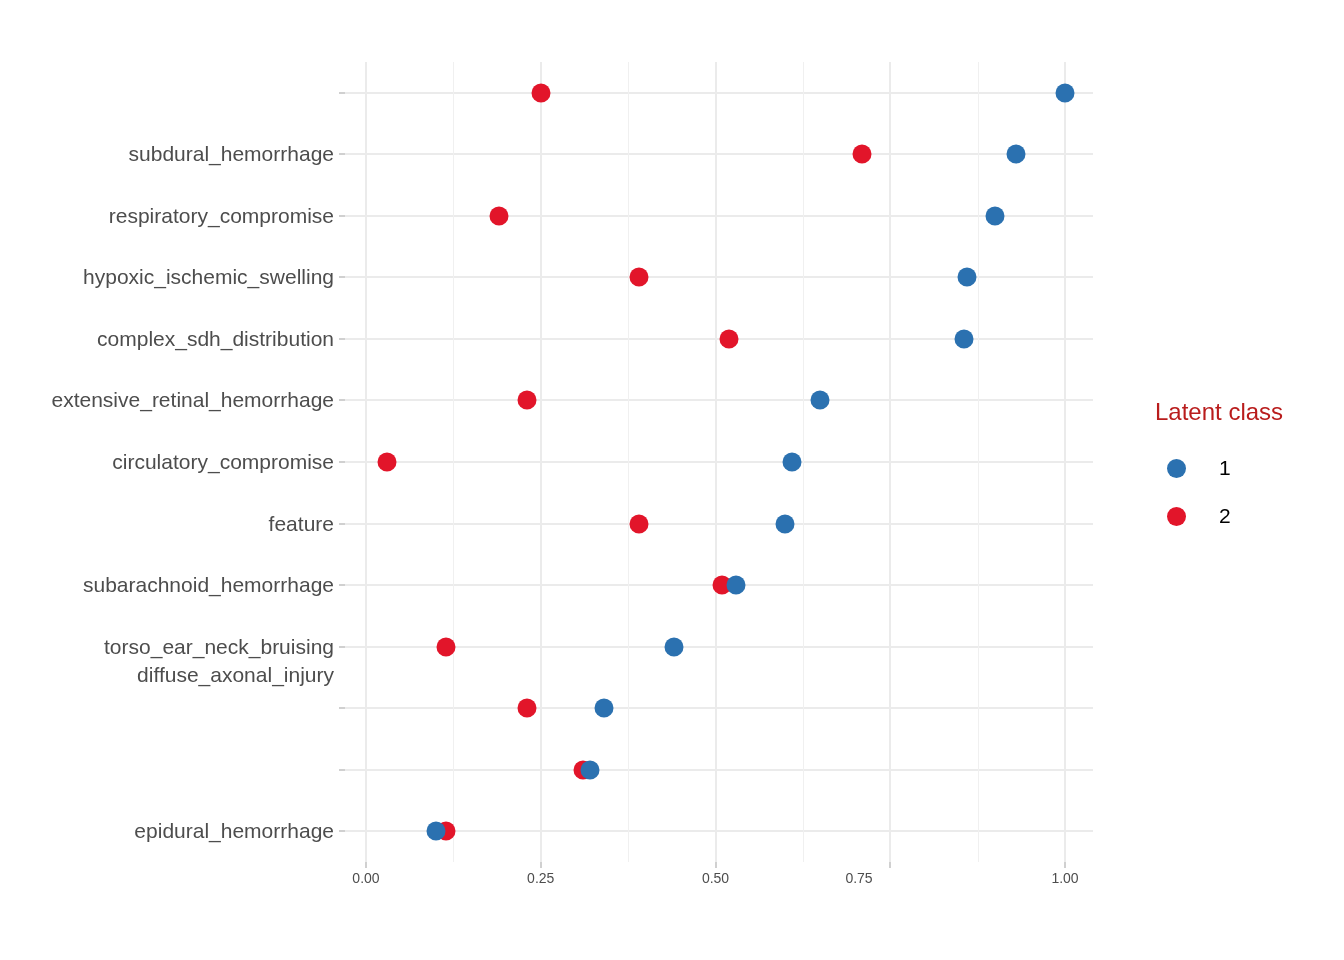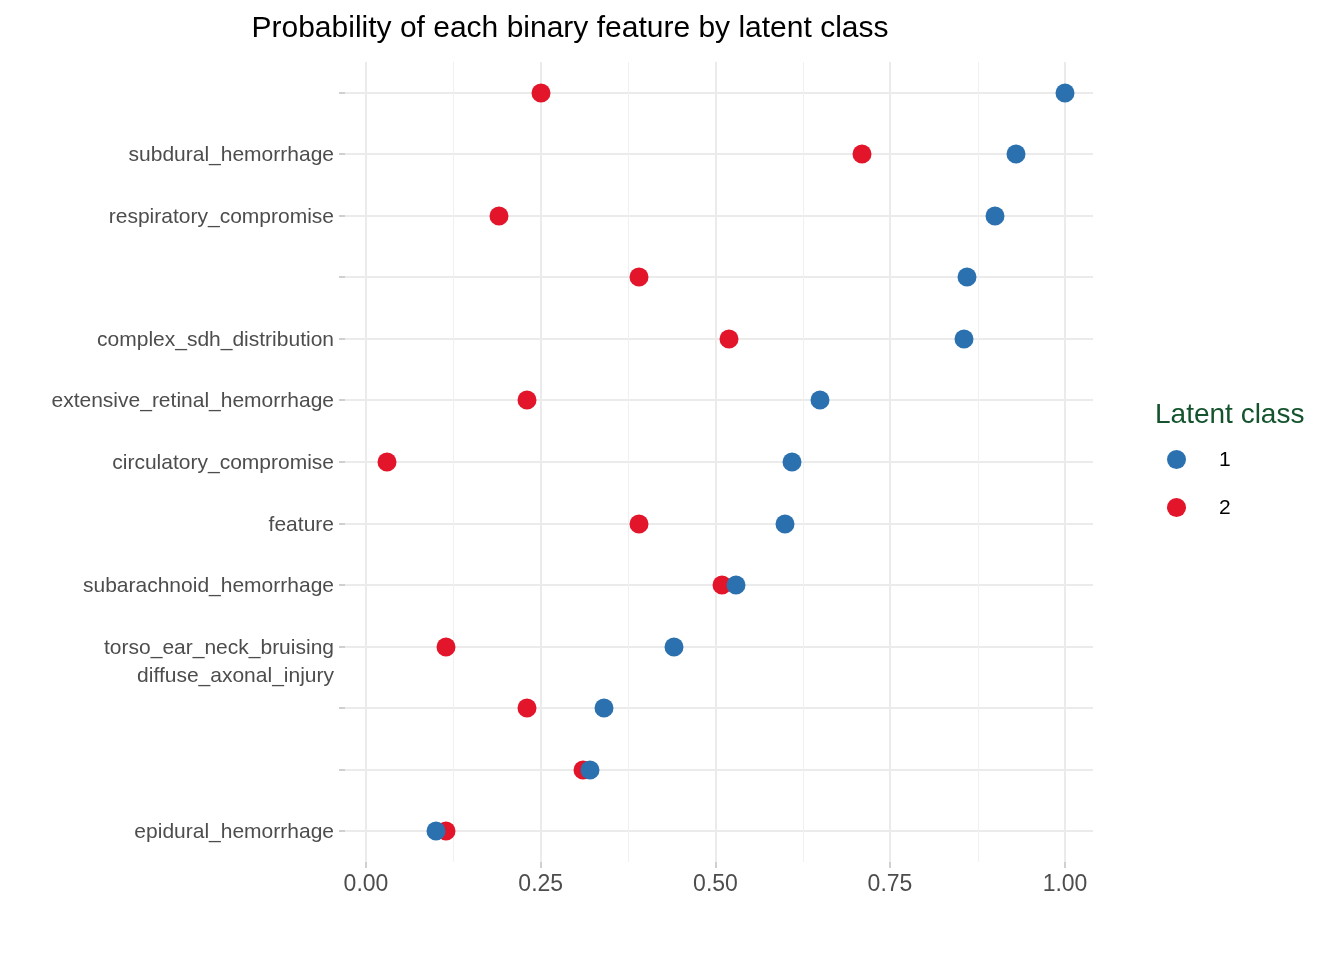--- a/index.html
+++ b/index.html
@@ -111,21 +111,21 @@
     top: 0;
     width: 2px;
     height: 6px;
     background: #d0d0d0;
     transform: translateX(-50%);
   }
   .xtick-label {
     position: absolute;
     top: 8px;
     transform: translateX(-50%);
-    font-size: 23px;
+    font-size: 14px;
     color: #4d4d4d;
     white-space: nowrap;
   }
   #x-axis-title {
     position: absolute;
     left: 345px;
     top: 910px;
     width: 748px;
     text-align: center;
     font-size: 24px;
@@ -133,23 +133,23 @@
     white-space: nowrap;
   }
   
   #legend {
     position: absolute;
     left: 1155px;
     top: 398px;
     width: 185px;
   }
   #legend-title {
-    font-size: 28px;
-    color: #14532d;
-    margin-bottom: 5px;
+    font-size: 24px;
+    color: #b91c1c;
+    margin-bottom: 18px;
     white-space: nowrap;
   }
   .legend-row {
     display: flex;
     align-items: center;
     height: 48px;
   }
   .legend-key {
     width: 42px;
     display: flex;
@@ -168,25 +168,25 @@
     font-size: 21px;
     color: #000000;
     margin-left: 22px;
   }
 </style>
 </head>
 <body>
 
 <div id="page">
 
-  <div id="chart-title">Probability of each binary feature by latent class</div>
 
   <div id="y-axis">
       <div class="ytick" style="top: 92.3077px;">subdural_hemorrhage</div>
       <div class="ytick" style="top: 153.846px;">respiratory_compromise</div>
+      <div class="ytick" style="top: 215.385px;">hypoxic_ischemic_swelling</div>
       <div class="ytick" style="top: 276.923px;">complex_sdh_distribution</div>
       <div class="ytick" style="top: 338.462px;">extensive_retinal_hemorrhage</div>
       <div class="ytick" style="top: 400px;">circulatory_compromise</div>
       <div class="ytick" style="top: 461.538px;">feature</div>
       <div class="ytick" style="top: 523.077px;">subarachnoid_hemorrhage</div>
       <div class="ytick" style="top: 584.615px;">torso_ear_neck_bruising</div>
       <div class="ytick" style="top: 613px;">diffuse_axonal_injury</div>
       <div class="ytick" style="top: 769.231px;">epidural_hemorrhage</div>
     </div>
   <div id="y-ticks-marks">
@@ -257,21 +257,21 @@
     </div>
 
   <div id="x-axis">
       <div class="xtick-mark" style="left: 20.972px;"></div>
       <div class="xtick-label" style="left: 20.972px;">0.00</div>
       <div class="xtick-mark" style="left: 195.738px;"></div>
       <div class="xtick-label" style="left: 195.738px;">0.25</div>
       <div class="xtick-mark" style="left: 370.505px;"></div>
       <div class="xtick-label" style="left: 370.505px;">0.50</div>
       <div class="xtick-mark" style="left: 545.271px;"></div>
-      <div class="xtick-label" style="left: 545px;">0.75</div>
+      <div class="xtick-label" style="left: 514px;">0.75</div>
       <div class="xtick-mark" style="left: 720.037px;"></div>
       <div class="xtick-label" style="left: 720.037px;">1.00</div>
     </div>
 
   <div id="legend">
     <div id="legend-title">Latent class</div>
     <div id="legend-rows">
         <div class="legend-row">
           <span class="legend-key">
             <span class="legend-dot c1" style="background: rgb(43, 113, 176);"></span>

